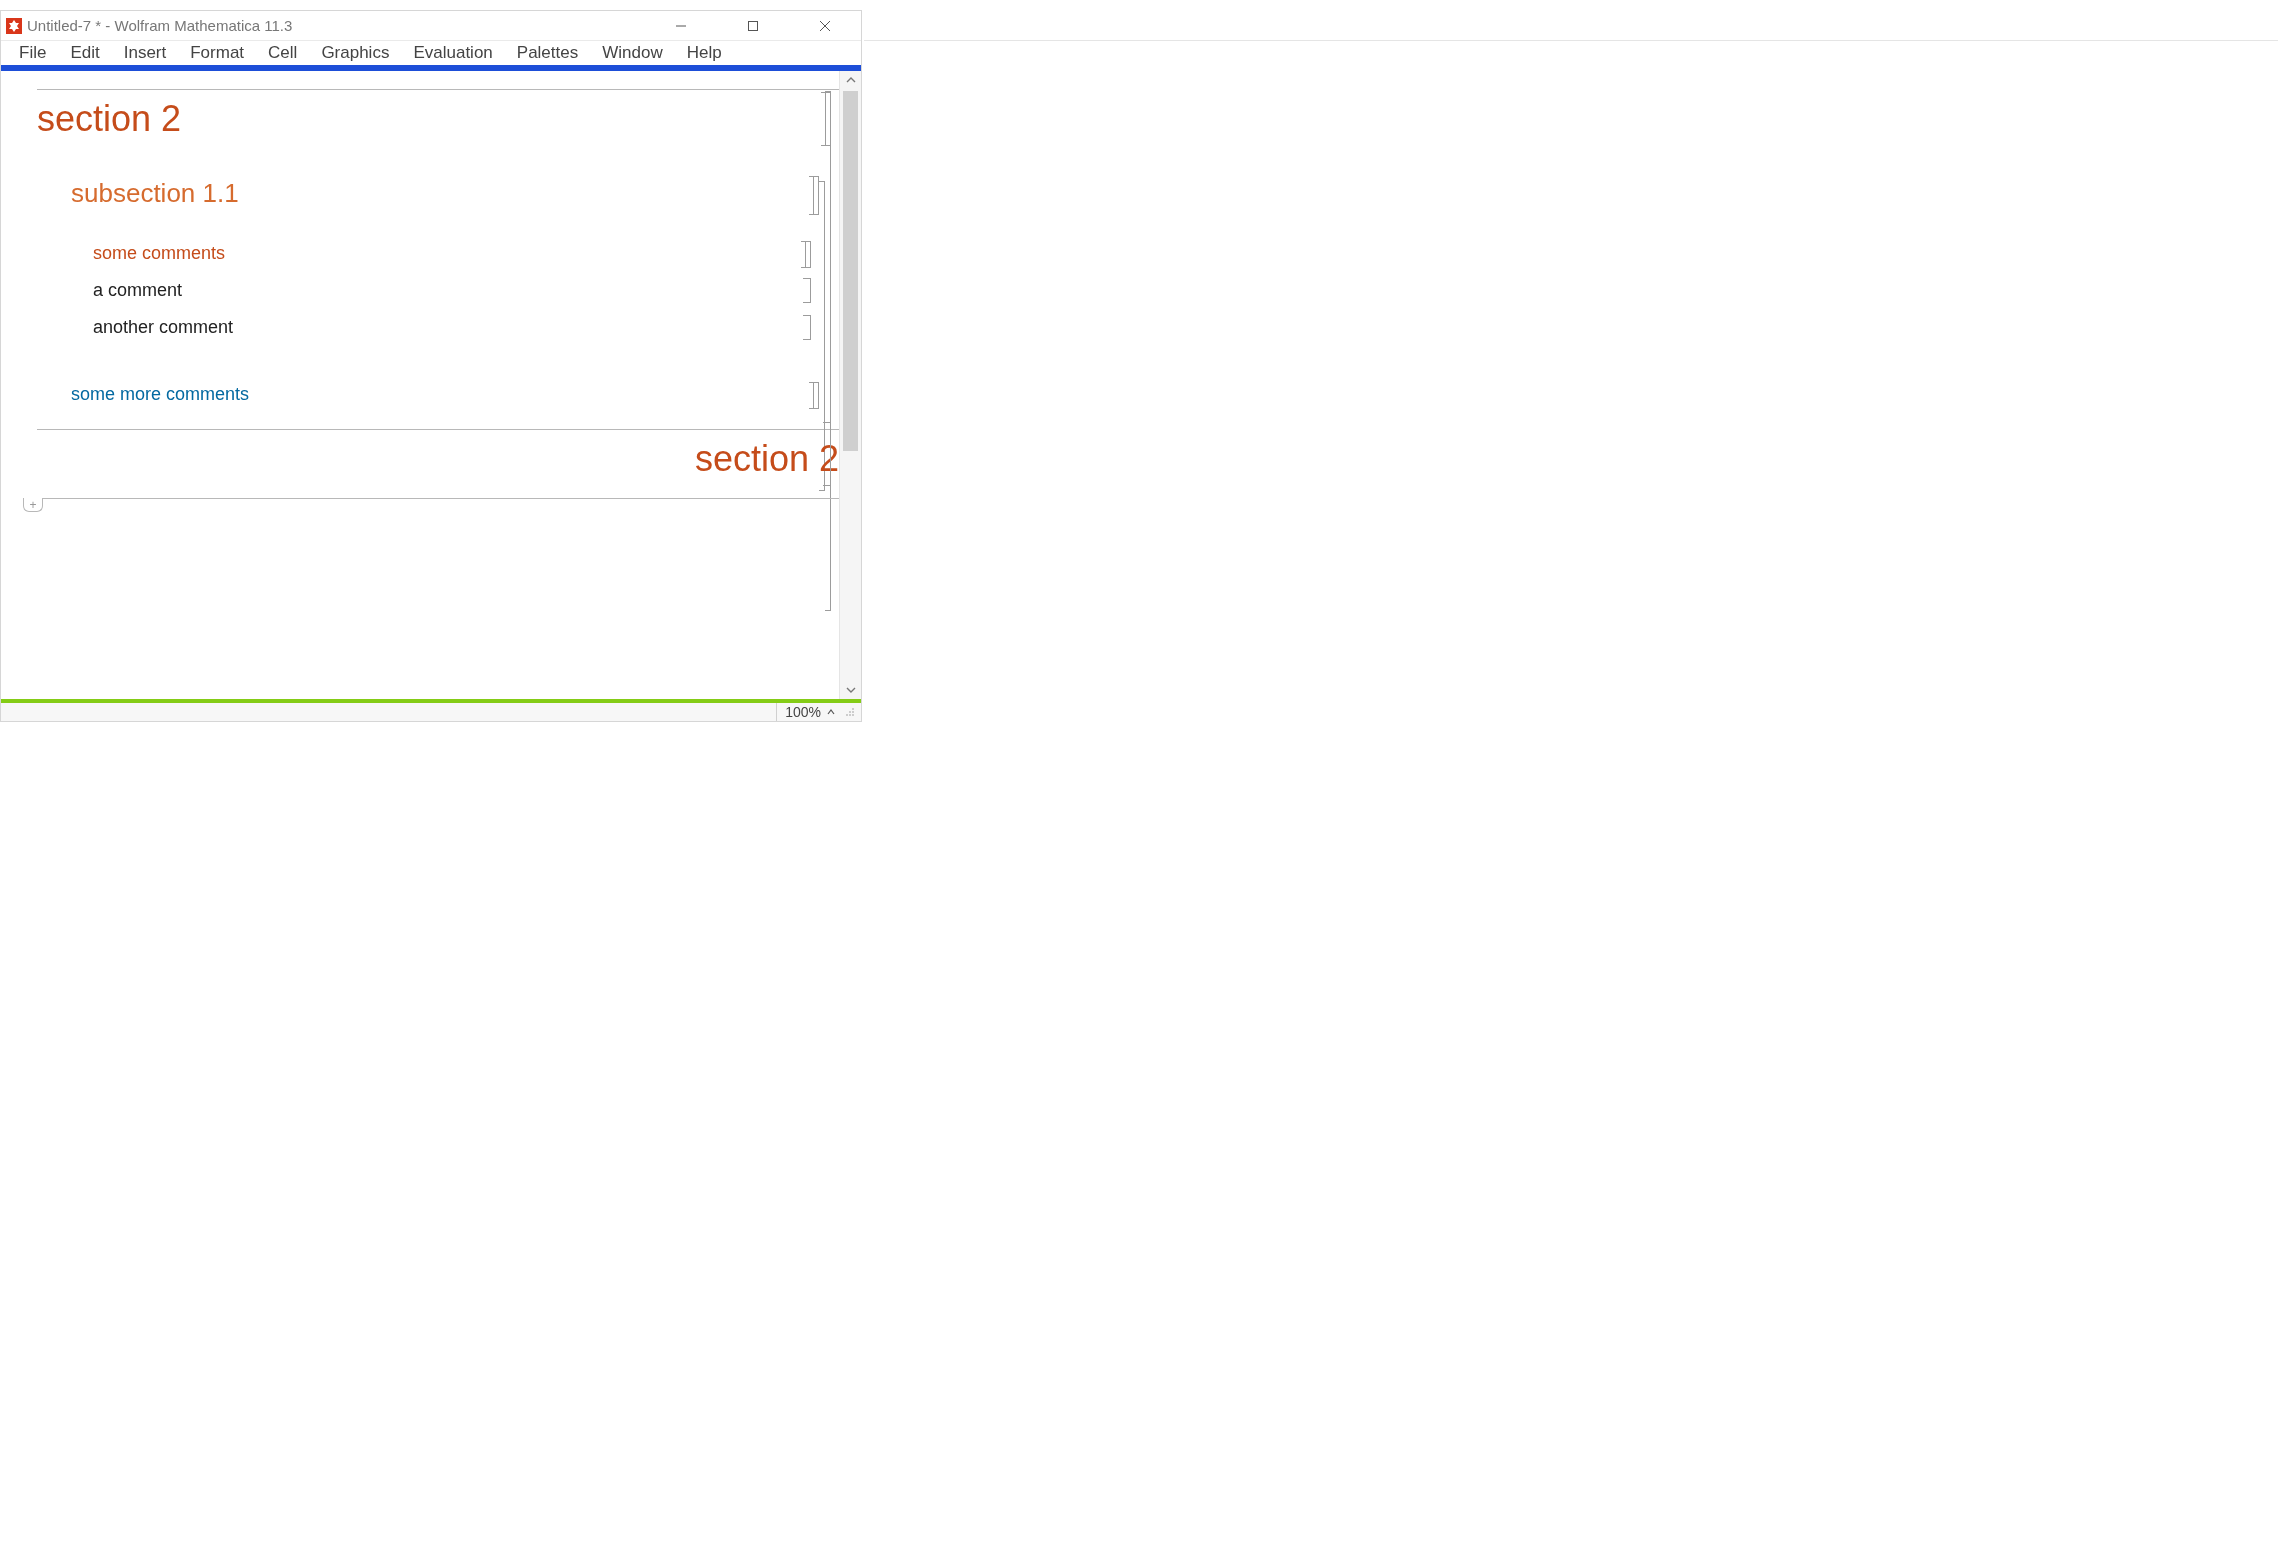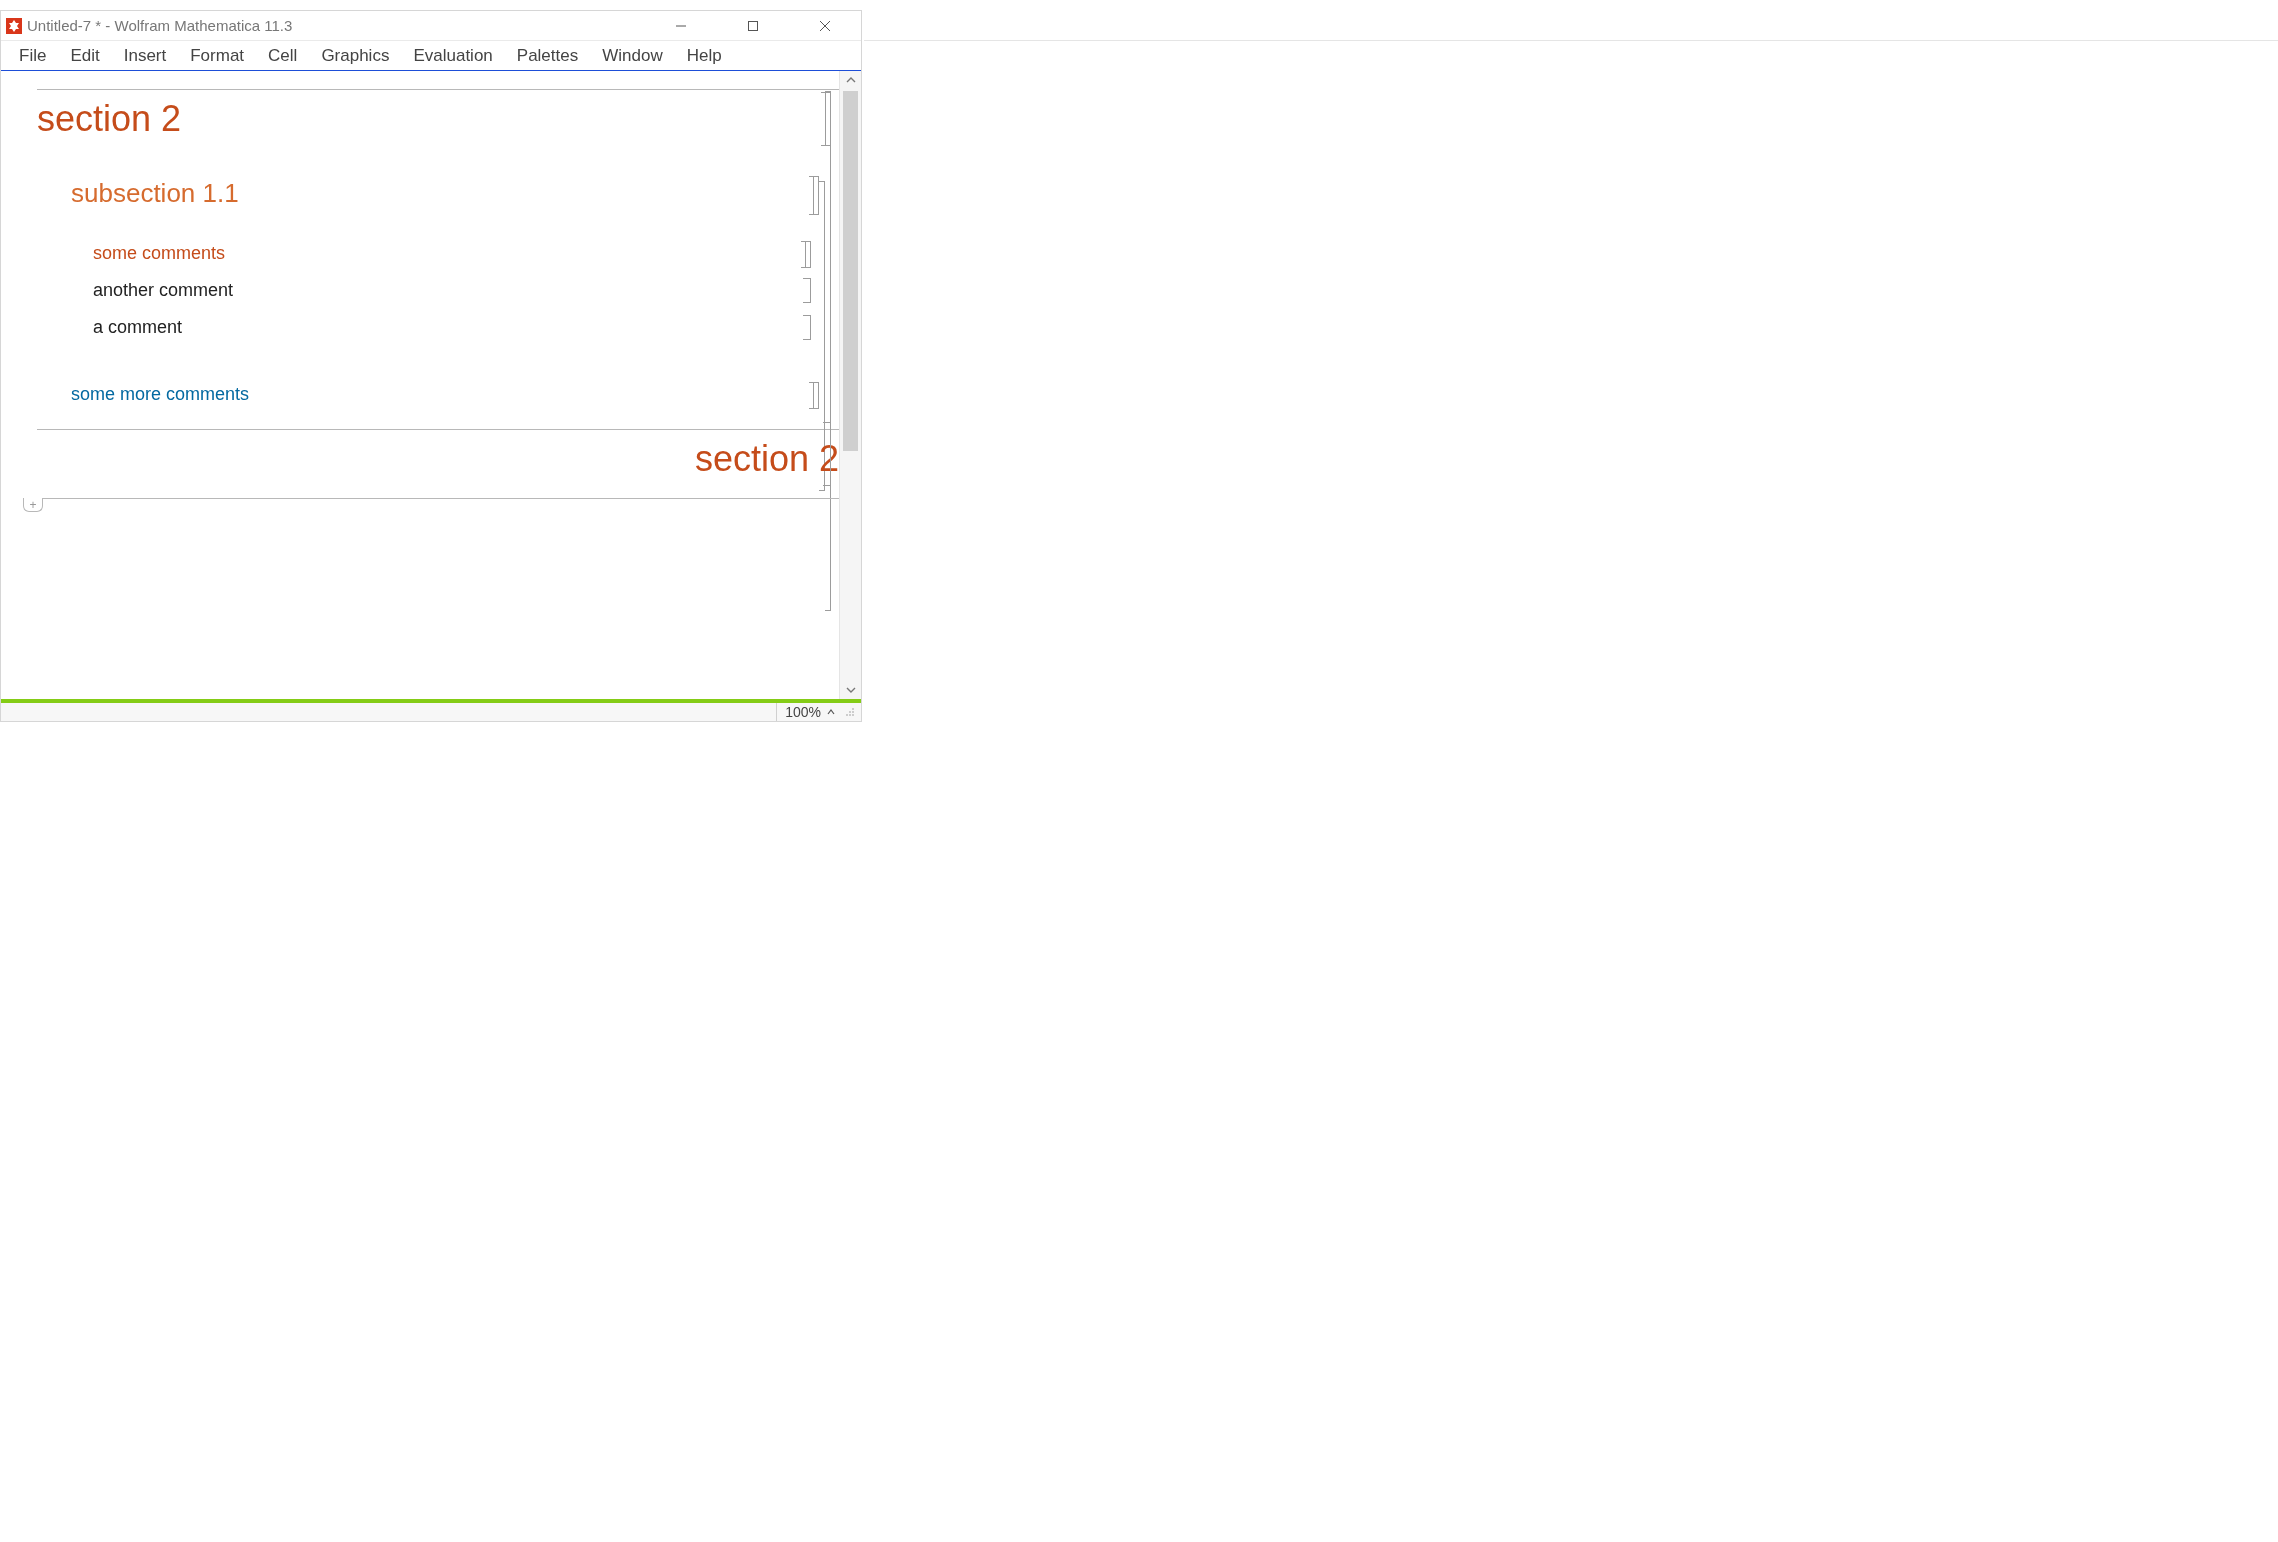--- a/index.html
+++ b/index.html
@@ -59,21 +59,21 @@
     color: #555;
   }
   .win-btn svg { stroke: #555; }
   
   .menubar {
     height: 30px;
     display: flex;
     align-items: center;
     gap: 0;
     padding-left: 6px;
-    border-bottom: 1px solid #1d4ed8;
+    border-bottom: 6px solid #1d4ed8;
     background: #fff;
   }
   .menu-item {
     padding: 4px 12px;
     font-size: 17px;
     color: #444;
   }
   
   .client {
     flex: 1;
@@ -296,26 +296,26 @@
           <span>subsection 1.1</span>
           <span class="cell-bracket double" style="top:28px;bottom:2px;right:20px;"></span>
         </div>
 
         <div class="subsubsection-heading">
           <span>some comments</span>
           <span class="cell-bracket double" style="top:24px;bottom:2px;right:28px;"></span>
         </div>
 
         <div class="text-cell">
+          <span>a comment</span>
+          <span class="cell-bracket" style="top:8px;bottom:4px;right:28px;"></span>
+        </div>
+
+        <div class="text-cell">
           <span>another comment</span>
-          <span class="cell-bracket" style="top:8px;bottom:4px;right:28px;"></span>
-        </div>
-
-        <div class="text-cell">
-          <span>a comment</span>
           <span class="cell-bracket" style="top:8px;bottom:4px;right:28px;"></span>
         </div>
 
         <div class="subsubsection-heading lighter" style="padding-left:70px;padding-top:40px;">
           <span>some more comments</span>
           <span class="cell-bracket double" style="top:38px;bottom:2px;right:20px;"></span>
         </div>
 
 
         <span class="group-bracket" style="right:14px;top:110px;height:310px;"></span>

